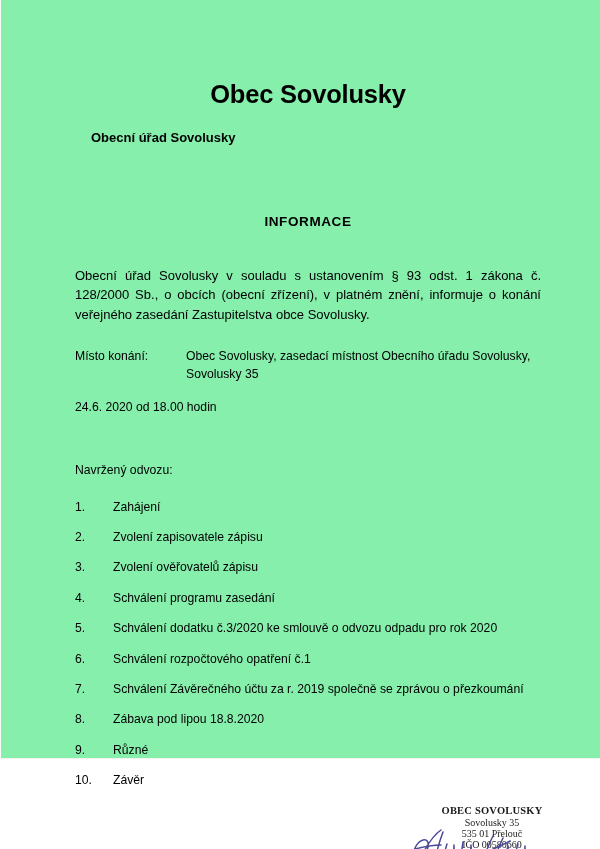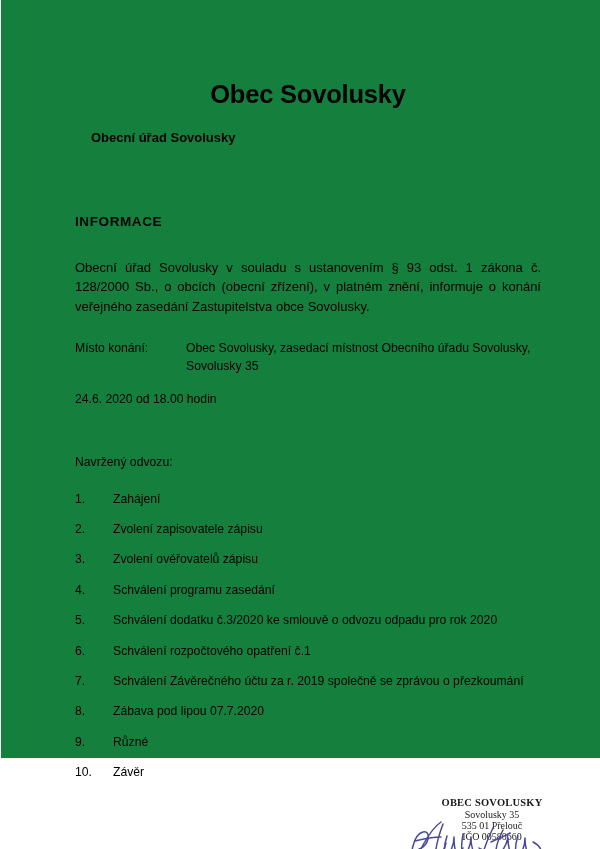--- a/index.html
+++ b/index.html
@@ -13,21 +13,21 @@
     font-family: "Liberation Sans", sans-serif;
     color: #000000;
     overflow: hidden;
   }
 
   .page {
     position: relative;
     width: 600px;
     height: 759px;
     box-sizing: border-box;
-    background: #15803d;
+    background: #86efac;
     border-left: 1px solid #fafafa;
     border-bottom: 1px solid #f2f2f2;
   }
 
   .doc-body {
     position: absolute;
     left: 74px;
     top: 0;
     width: 466px;
   }
@@ -45,25 +45,25 @@
   .org-subtitle {
     text-align: left;
     font-size: 13px;
     font-weight: bold;
     margin: 16px;
     padding-top: 6px;
     line-height: 1.2;
   }
 
   .doc-heading {
-    text-align: left;
+    text-align: center;
     font-size: 13.5px;
     font-weight: bold;
     letter-spacing: 0.6px;
-    margin: 0;
+    margin: 8px;
     padding-top: 52px;
   }
 
   
   .intro {
     margin: 0;
     padding-top: 29px;
     font-size: 13px;
     line-height: 1.52;
     text-align: justify;
@@ -210,21 +210,21 @@
       <li class="program-item">
         <span class="item-num">6.</span>
         <span class="item-text">Schválení rozpočtového opatření č.1</span>
       </li>
       <li class="program-item">
         <span class="item-num">7.</span>
         <span class="item-text"><span>Schválení Závěrečného účtu za r. 2019 společně se zprávou o přezkoumání</span></span>
       </li>
       <li class="program-item">
         <span class="item-num">8.</span>
-        <span class="item-text">Zábava pod lipou 07.7.2020</span>
+        <span class="item-text">Zábava pod lipou 18.8.2020</span>
       </li>
       <li class="program-item">
         <span class="item-num">9.</span>
         <span class="item-text">Různé</span>
       </li>
       <li class="program-item">
         <span class="item-num">10.</span>
         <span class="item-text">Závěr</span>
       </li>
     </ol>

